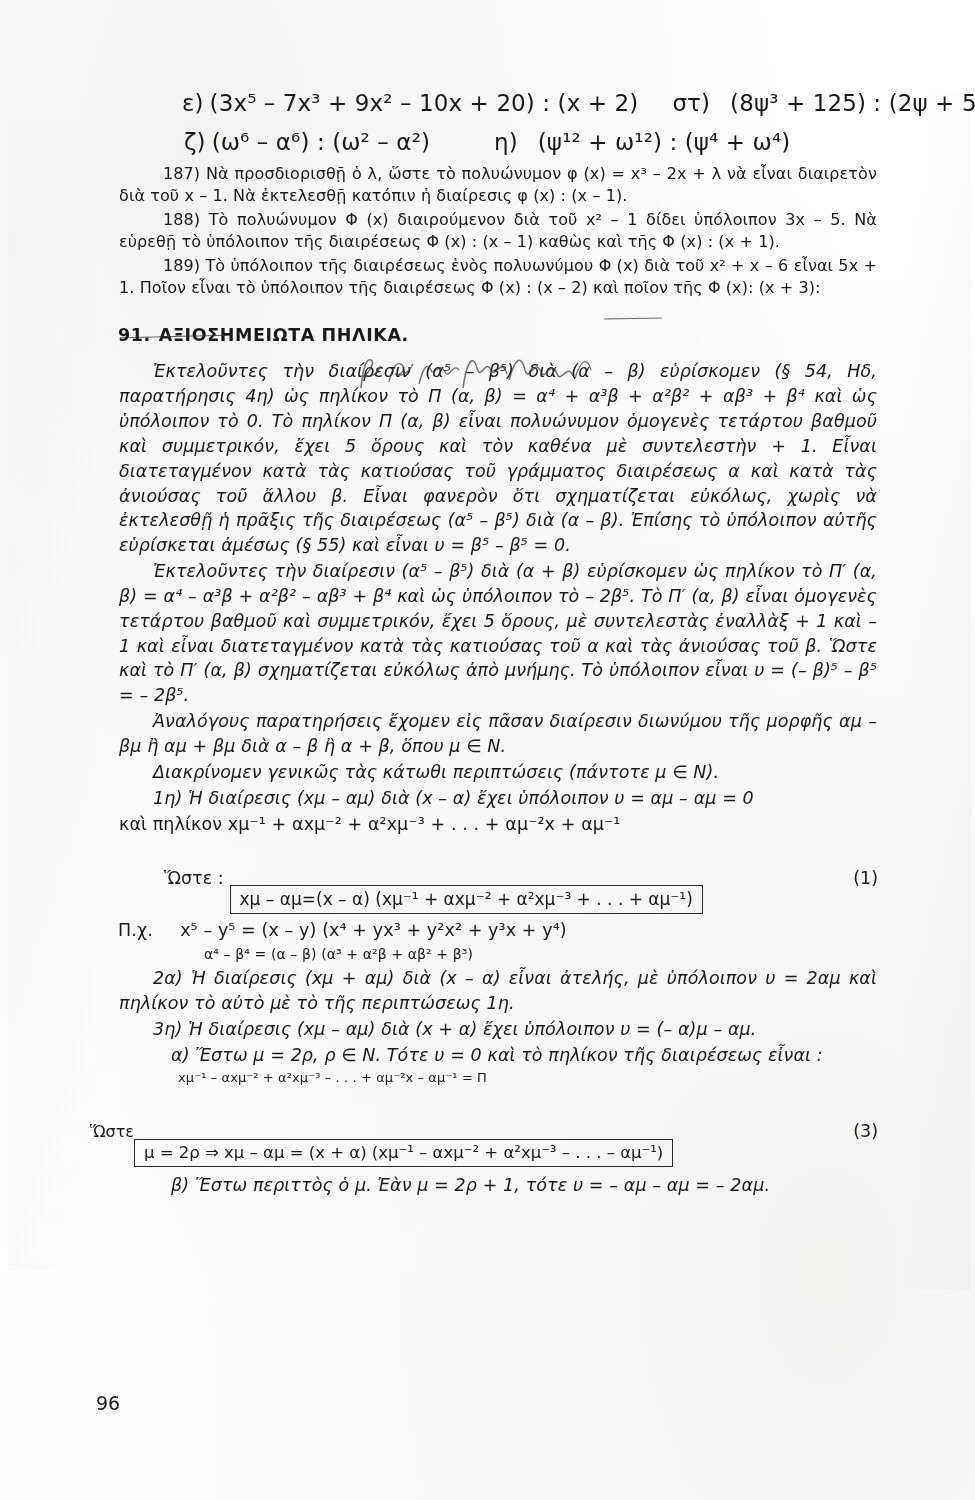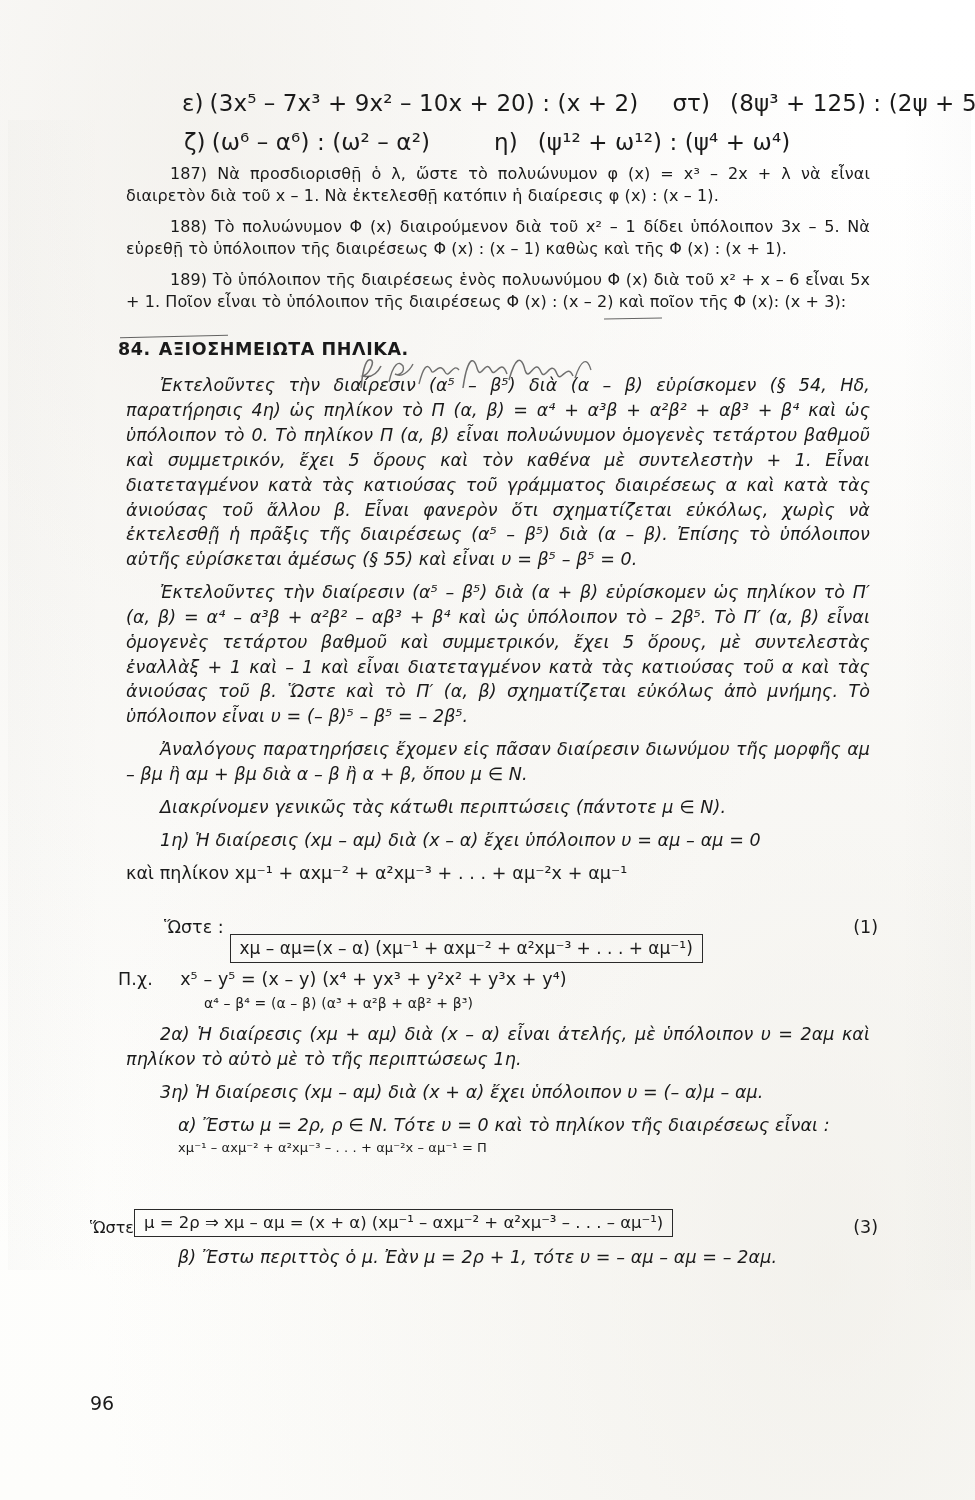--- a/index.html
+++ b/index.html
@@ -24,21 +24,21 @@
       radial-gradient(ellipse at 85% 85%, rgba(233,230,222,0.5), rgba(255,255,255,0) 62%),
       linear-gradient(#ffffff, #fdfdfb);
   }
   .content {
     position: absolute;
     left: 118px;
     top: 82px;
     width: 760px;
   }
   p {
-    margin: 8px;
+    margin: 1px;
     font-size: 17.5px;
     line-height: 1.42;
     text-align: justify;
     letter-spacing: 0.1px;
   }
   .small {
     font-size: 16px;
     line-height: 1.4;
   }
   .indent { text-indent: 44px; }
@@ -86,28 +86,28 @@
     margin-left: auto;
     padding-left: 18px;
     font-size: 17.5px;
     white-space: nowrap;
   }
   .left-pad-1 { padding-left: 60px; font-size: 13px; margin: 2px 0; }
   .left-pad-2 { padding-left: 86px; font-size: 14px; margin: 2px 0; }
 
   .wide-box-row {
     display: flex;
-    align-items: flex-end;
+    align-items: center;
     margin: 8px 0 6px 0;
     margin-left: -28px;
   }
 
   .folio {
     position: absolute;
-    left: 90px;
+    left: 96px;
     top: 1392px;
     font-size: 19px;
   }
 
   
   .scribble {
     position: absolute;
     left: 355px;
     top: 348px;
     width: 250px;
@@ -166,21 +166,21 @@
   <p class="small indent">
     <span>188)</span>
     <span>Τὸ πολυώνυμον Φ (x) διαιρούμενον διὰ τοῦ x² – 1 δίδει ὑπόλοιπον 3x – 5. Νὰ εὑρεθῇ τὸ ὑπόλοιπον τῆς διαιρέσεως Φ (x) : (x – 1) καθὼς καὶ τῆς Φ (x) : (x + 1).</span>
   </p>
   <p class="small indent">
     <span>189)</span>
     <span>Τὸ ὑπόλοιπον τῆς διαιρέσεως ἑνὸς πολυωνύμου Φ (x) διὰ τοῦ x² + x – 6 εἶναι 5x + 1. Ποῖον εἶναι τὸ ὑπόλοιπον τῆς διαιρέσεως Φ (x) : (x – 2) καὶ ποῖον τῆς Φ (x): (x + 3):</span>
   </p>
 
   <div class="sect-title">
-    <span class="sect-num">84.</span><span>ΑΞΙΟΣΗΜΕΙΩΤΑ ΠΗΛΙΚΑ.</span>
+    <span class="sect-num">91.</span><span>ΑΞΙΟΣΗΜΕΙΩΤΑ ΠΗΛΙΚΑ.</span>
   </div>
 
   <div class="body-block">
     <p class="lead">Ἐκτελοῦντες τὴν διαίρεσιν (α⁵ – β⁵) διὰ (α – β) εὑρίσκομεν (§ 54, Ηδ, παρατήρησις 4η) ὡς πηλίκον τὸ Π (α, β) = α⁴ + α³β + α²β² + αβ³ + β⁴ καὶ ὡς ὑπόλοιπον τὸ 0. Τὸ πηλίκον Π (α, β) εἶναι πολυώνυμον ὁμογενὲς τετάρτου βαθμοῦ καὶ συμμετρικόν, ἔχει 5 ὅρους καὶ τὸν καθένα μὲ συντελεστὴν + 1. Εἶναι διατεταγμένον κατὰ τὰς κατιούσας τοῦ γράμματος διαιρέσεως α καὶ κατὰ τὰς ἀνιούσας τοῦ ἄλλου β. Εἶναι φανερὸν ὅτι σχηματίζεται εὐκόλως, χωρὶς νὰ ἐκτελεσθῇ ἡ πρᾶξις τῆς διαιρέσεως (α⁵ – β⁵) διὰ (α – β). Ἐπίσης τὸ ὑπόλοιπον αὐτῆς εὑρίσκεται ἀμέσως (§ 55) καὶ εἶναι υ = β⁵ – β⁵ = 0.</p>
     <p class="lead">Ἐκτελοῦντες τὴν διαίρεσιν (α⁵ – β⁵) διὰ (α + β) εὑρίσκομεν ὡς πηλίκον τὸ Π′ (α, β) = α⁴ – α³β + α²β² – αβ³ + β⁴ καὶ ὡς ὑπόλοιπον τὸ – 2β⁵. Τὸ Π′ (α, β) εἶναι ὁμογενὲς τετάρτου βαθμοῦ καὶ συμμετρικόν, ἔχει 5 ὅρους, μὲ συντελεστὰς ἐναλλὰξ + 1 καὶ – 1 καὶ εἶναι διατεταγμένον κατὰ τὰς κατιούσας τοῦ α καὶ τὰς ἀνιούσας τοῦ β. Ὥστε καὶ τὸ Π′ (α, β) σχηματίζεται εὐκόλως ἀπὸ μνήμης. Τὸ ὑπόλοιπον εἶναι υ = (– β)⁵ – β⁵ = – 2β⁵.</p>
     <p class="lead">Ἀναλόγους παρατηρήσεις ἔχομεν εἰς πᾶσαν διαίρεσιν διωνύμου τῆς μορφῆς αμ – βμ ἢ αμ + βμ διὰ α – β ἢ α + β, ὅπου μ ∈ Ν.</p>
     <p class="lead">Διακρίνομεν γενικῶς τὰς κάτωθι περιπτώσεις (πάντοτε μ ∈ Ν).</p>
 
     <p class="lead">
       <span>1η)</span>

